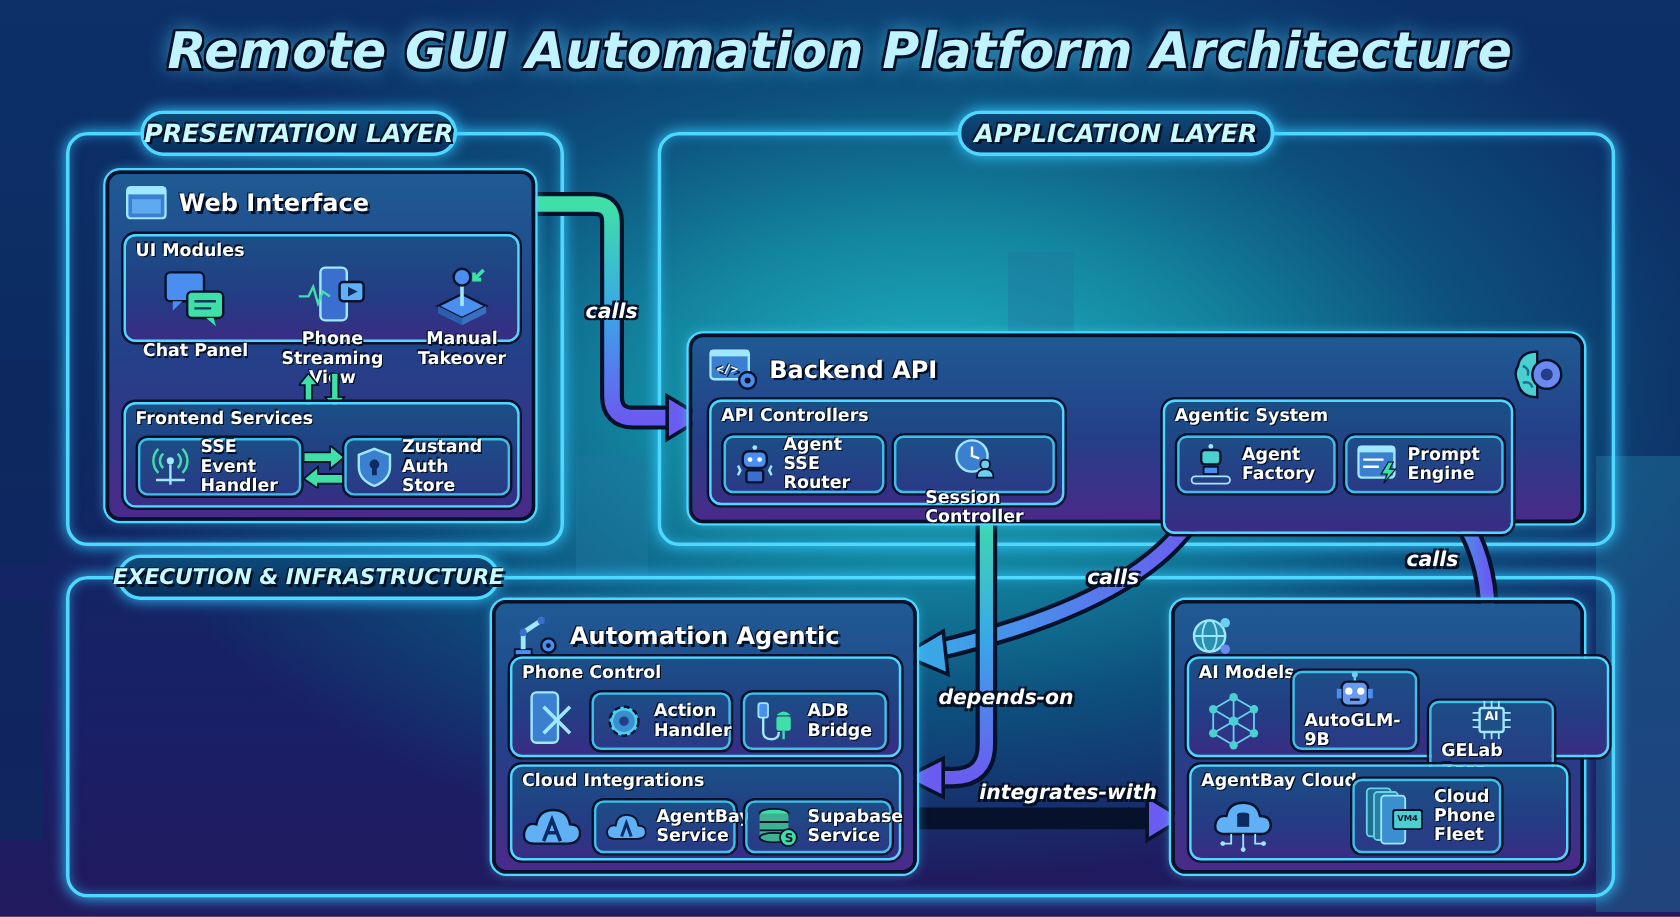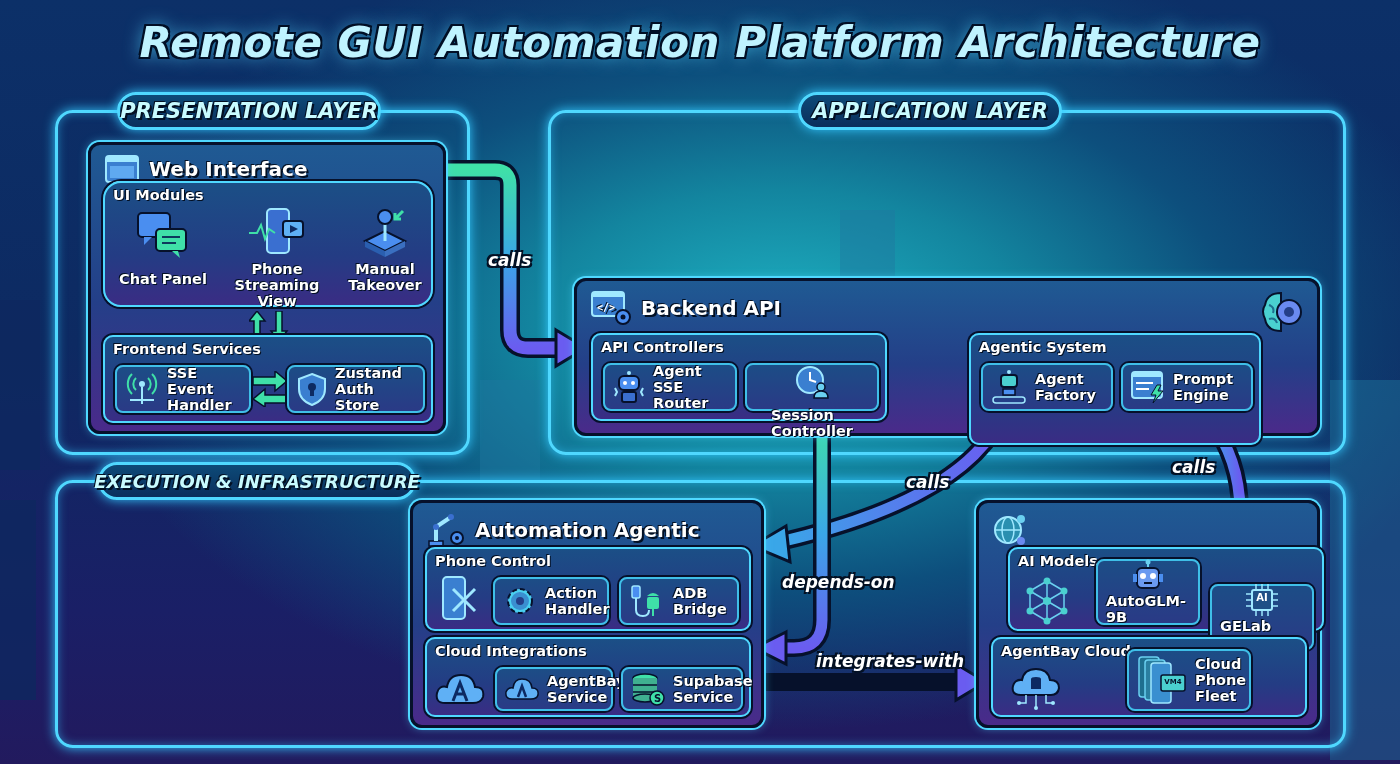--- a/index.html
+++ b/index.html
@@ -153,21 +153,21 @@
     <span class="icon">
       <svg width="34" height="28" viewBox="0 0 34 28">
           <rect x="1" y="1" width="32" height="26" rx="3" fill="#3a7fd0" stroke="#9fe8ff" stroke-width="2"></rect>
           <rect x="1" y="1" width="32" height="6" fill="#9fe8ff"></rect>
           <rect x="5" y="11" width="24" height="12" fill="#5fa9f0"></rect>
         </svg>
     </span>
     <span>Web Interface</span>
   </div>
 
-  <div class="sub" style="left:12px;top:36px;width:330px;height:126px;border-radius:18px;">
+  <div class="sub" style="left:12px;top:50px;width:330px;height:90px;">
     <div class="sub-title">UI Modules</div>
     <div class="mod" style="left:8px;top:28px;width:100px;">
       <span class="icon">
         <svg width="54" height="48" viewBox="0 0 54 48">
             <rect x="2" y="2" width="32" height="24" rx="4" fill="#4a8ef0" stroke="#06112b" stroke-width="2"></rect>
             <polygon points="8,26 8,34 16,26" fill="#4a8ef0"></polygon>
             <rect x="20" y="18" width="30" height="22" rx="4" fill="#3fe0a8" stroke="#06112b" stroke-width="2"></rect>
             <polygon points="42,40 44,47 36,40" fill="#3fe0a8"></polygon>
             <line x1="26" y1="26" x2="44" y2="26" stroke="#0d3a5c" stroke-width="2"></line>
             <line x1="26" y1="32" x2="40" y2="32" stroke="#0d3a5c" stroke-width="2"></line>
@@ -420,21 +420,21 @@
       <svg width="34" height="34" viewBox="0 0 34 34">
           <circle cx="15" cy="17" r="13" fill="#2a8fb0" stroke="#9fe8ff" stroke-width="2"></circle>
           <ellipse cx="15" cy="17" rx="6" ry="13" fill="none" stroke="#9fe8ff" stroke-width="1.5"></ellipse>
           <line x1="2" y1="17" x2="28" y2="17" stroke="#9fe8ff" stroke-width="1.5"></line>
           <circle cx="28" cy="6" r="4" fill="#6ad0f0"></circle>
           <circle cx="28" cy="28" r="4" fill="#6a8af0"></circle>
         </svg>
     </span>
   </div>
 
-  <div class="sub" style="left:29px;top:44px;width:316px;height:84px;">
+  <div class="sub" style="left:10px;top:44px;width:352px;height:84px;">
     <div class="sub-title">AI Models</div>
     <span class="icon" style="position:absolute;left:14px;top:28px;">
       <svg width="46" height="48" viewBox="0 0 46 48">
           <g stroke="#6ad0f0" stroke-width="1.5">
             <line x1="23" y1="4" x2="6" y2="14"></line>
             <line x1="23" y1="4" x2="40" y2="14"></line>
             <line x1="6" y1="14" x2="6" y2="34"></line>
             <line x1="40" y1="14" x2="40" y2="34"></line>
             <line x1="6" y1="34" x2="23" y2="44"></line>
             <line x1="40" y1="34" x2="23" y2="44"></line>

